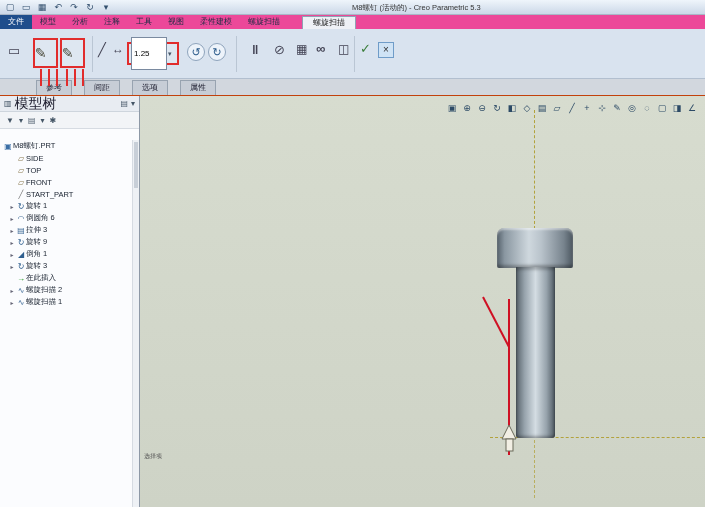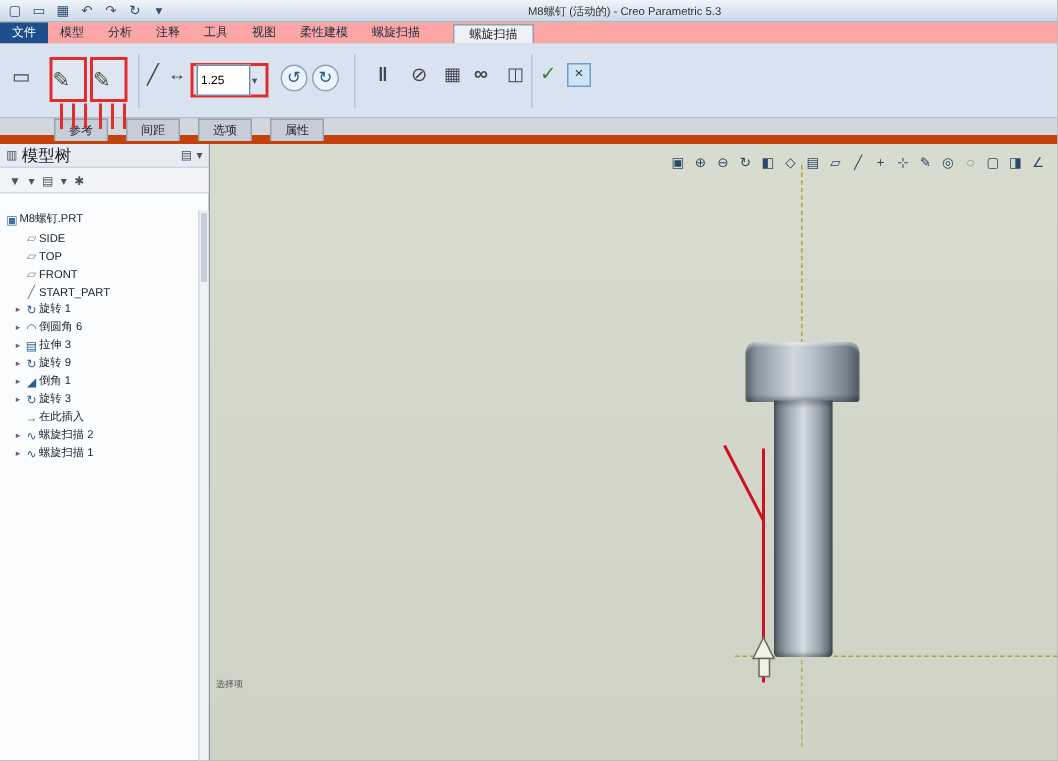--- a/index.html
+++ b/index.html
@@ -9,58 +9,58 @@
   
   .titlebar { position:absolute; left:0; top:0; width:705px; height:15px;
     background:linear-gradient(#eff5fb,#ccd8e8); border-bottom:1px solid #a9b6c6;
     display:flex; align-items:center; padding:0 4px; }
   .qat { display:flex; gap:4px; align-items:center; }
   .qicon { font-size:9px; line-height:11px; color:#34506e; width:12px; text-align:center; }
   .title-text { position:absolute; left:352px; top:3px; font-size:7.5px; color:#333; white-space:nowrap; }
 
   
   .menubar { position:absolute; left:0; top:15px; width:705px; height:14px;
-    background:#fca5a5; display:flex; align-items:stretch; }
+    background:#ec4899; display:flex; align-items:stretch; }
   .mtab { font-size:8px; line-height:14px; padding:0 8px; color:#1c2c44; }
   .mtab.file { background:#1f4e8c; color:#fff; }
   .ctx-tab { margin-left:14px; font-size:8px; line-height:12px; margin-top:1px; padding:0 10px;
     background:#eef1f6; border:1px solid #90a0b4; border-bottom:none; color:#222; }
 
   
   .ribbon { position:absolute; left:0; top:29px; width:705px; height:50px;
     background:#d9e3ef; border-bottom:1px solid #b2bfcf; }
   .rb { position:absolute; text-align:center; color:#445; }
   .vdiv { position:absolute; width:1px; top:7px; height:36px; background:#bac6d4; }
   .redbox { position:absolute; border:2px solid #e12c2c; background:rgba(255,255,255,.15); }
   #redbox1 { left:33px; top:9px;  width:25px; height:30px; }
   #redbox2 { left:60px; top:9px;  width:25px; height:30px; }
   #redbox3 { left:127px; top:13px; width:52px; height:23px; display:flex; align-items:center; padding:0 2px; gap:1px; }
   .sketch-glyph { font-size:14px; line-height:26px; color:#4a4a3a; display:block; }
-  .pitch-input { width:36px; height:21px; font-size:8px; border:1px solid #7a8aa0; padding:0 2px;
+  .pitch-input { width:36px; height:33px; font-size:8px; border:1px solid #7a8aa0; padding:0 2px;
     font-family:"Liberation Sans","DejaVu Sans",sans-serif; }
   .combo-arr { font-size:7px; color:#456; }
   .circle-btn { width:18px; height:18px; border:1px solid #8fa4bc; border-radius:50%;
     background:#edf3fa; font-size:11px; line-height:16px; text-align:center; color:#2a5a8a; }
   .cancel-btn { width:16px; height:16px; background:#cfe3f5; border:1px solid #6f9cc8;
     font-size:10px; line-height:14px; color:#333; }
   .redmark { position:absolute; width:2px; height:17px; background:#e12c2c; top:69px; z-index:6; }
 
   
   .tabstrip { position:absolute; left:0; top:79px; width:705px; height:17px;
-    background:#d2d7de; border-bottom:6px solid #c2410c;
-    display:flex; align-items:flex-start; padding-left:36px; gap:12px; }
+    background:#d2d7de; border-bottom:1px solid #c2410c;
+    display:flex; align-items:center; padding-left:36px; gap:12px; }
   .ptab { font-size:8px; line-height:14px; padding:0 9px; background:#c7cdd6;
     border:1px solid #98a3b0; border-bottom:none; color:#223; }
 
   
   .sidebar { position:absolute; left:0; top:96px; width:140px; bottom:0;
     background:#fbfcfe; border-right:1px solid #8d98a6; }
   .sb-h1 { height:16px; background:#e8ecf2; border-bottom:1px solid #ced5dd;
     display:flex; align-items:center; gap:3px; padding:0 4px; }
-  .sb-h1 .lbl { font-size:11px; color:#223; }
+  .sb-h1 .lbl { font-size:14px; color:#223; }
   .sb-sp { flex:1; }
   .hic { font-size:8px; color:#456; }
   .sb-h2 { height:17px; border-bottom:1px solid #d6dbe2; display:flex; align-items:center;
     gap:5px; padding:0 6px; background:#f2f4f7; }
   .tree { position:absolute; left:0; top:44px; right:8px; bottom:0; overflow:hidden; }
   .trow { height:12px; display:flex; align-items:center; font-size:7.5px; color:#17202e; white-space:nowrap; padding-left:3px; }
   .trow.child { padding-left:8px; }
   .arr { width:8px; font-size:6px; color:#667; text-align:center; flex:0 0 auto; }
   .noarr { width:8px; flex:0 0 auto; }
   .tico { width:10px; text-align:center; font-size:8px; flex:0 0 auto; }

